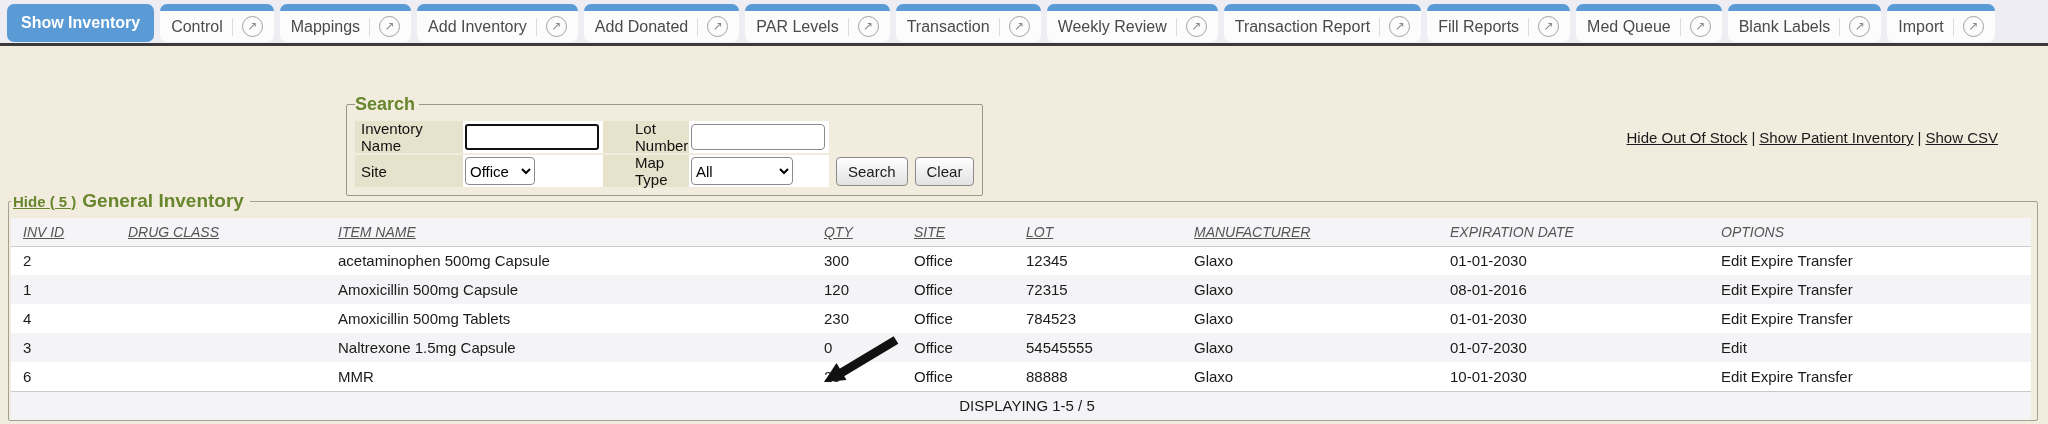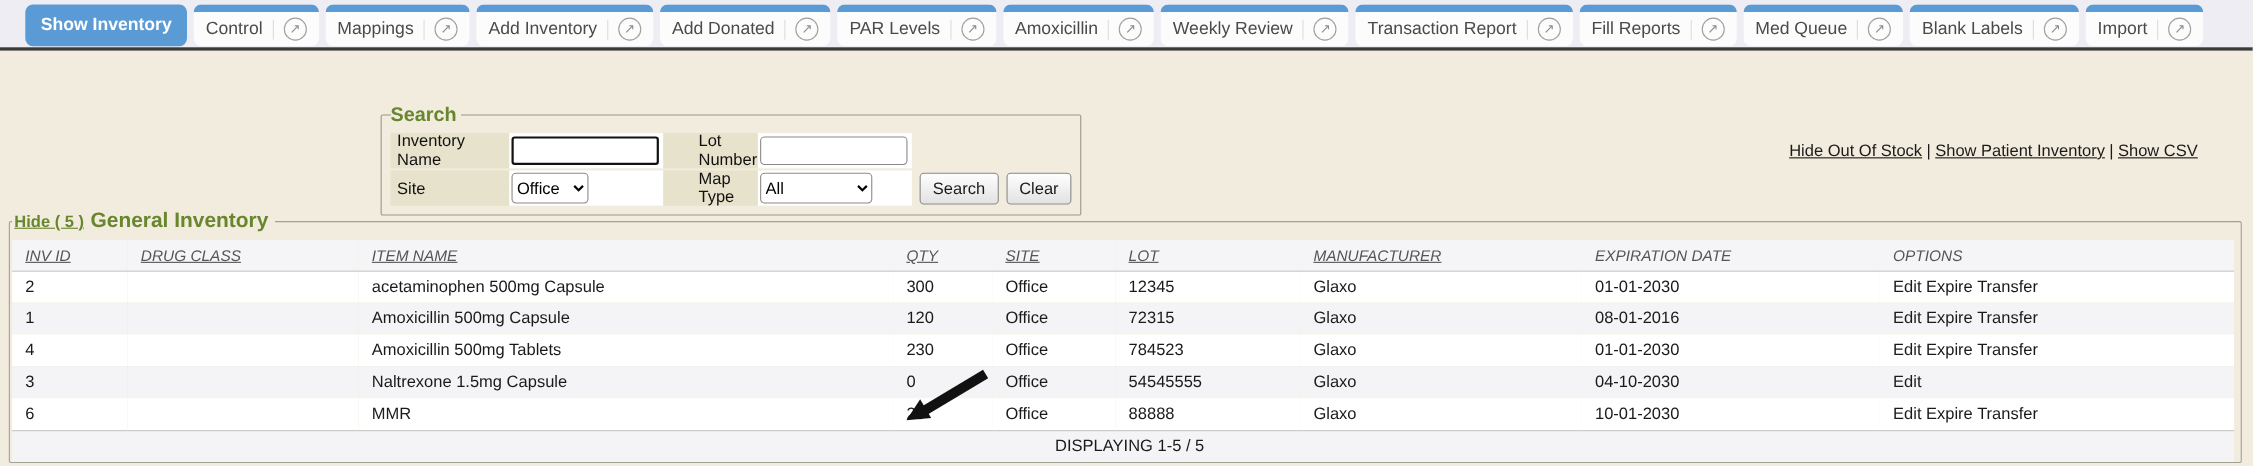--- a/index.html
+++ b/index.html
@@ -49,21 +49,20 @@
     border-radius: 50%;
     color: #8a8a8a;
     font-size: 12px;
     line-height: 19px;
     text-align: center;
     flex: 0 0 auto;
   }
   .tab.active {
     background: #5b9bd5;
     justify-content: center;
-    margin-left: 16px;
   }
   .tab.active .tab-body {
     background: transparent;
     color: #ffffff;
     font-weight: bold;
     padding: 0 14px;
   }
 
   
   .content { position: relative; height: 375px; }
@@ -266,21 +265,21 @@
       <div class="cap"></div>
       <div class="tab-body">
         <span>PAR Levels</span>
         <span class="sep"></span>
         <span class="ext-icon">↗</span>
       </div>
     </div>
     <div class="tab">
       <div class="cap"></div>
       <div class="tab-body">
-        <span>Amoxicillin</span>
+        <span>Transaction</span>
         <span class="sep"></span>
         <span class="ext-icon">↗</span>
       </div>
     </div>
     <div class="tab">
       <div class="cap"></div>
       <div class="tab-body">
         <span>Weekly Review</span>
         <span class="sep"></span>
         <span class="ext-icon">↗</span>
@@ -424,21 +423,21 @@
             <td><span class="opt">Edit</span><span class="opt">Expire</span><span class="opt">Transfer</span></td>
           </tr>
           <tr>
             <td>3</td>
             <td></td>
             <td>Naltrexone 1.5mg Capsule</td>
             <td>0</td>
             <td>Office</td>
             <td>54545555</td>
             <td>Glaxo</td>
-            <td>04-10-2030</td>
+            <td>01-07-2030</td>
             <td><span class="opt">Edit</span></td>
           </tr>
           <tr>
             <td>6</td>
             <td></td>
             <td>MMR</td>
             <td>25</td>
             <td>Office</td>
             <td>88888</td>
             <td>Glaxo</td>

